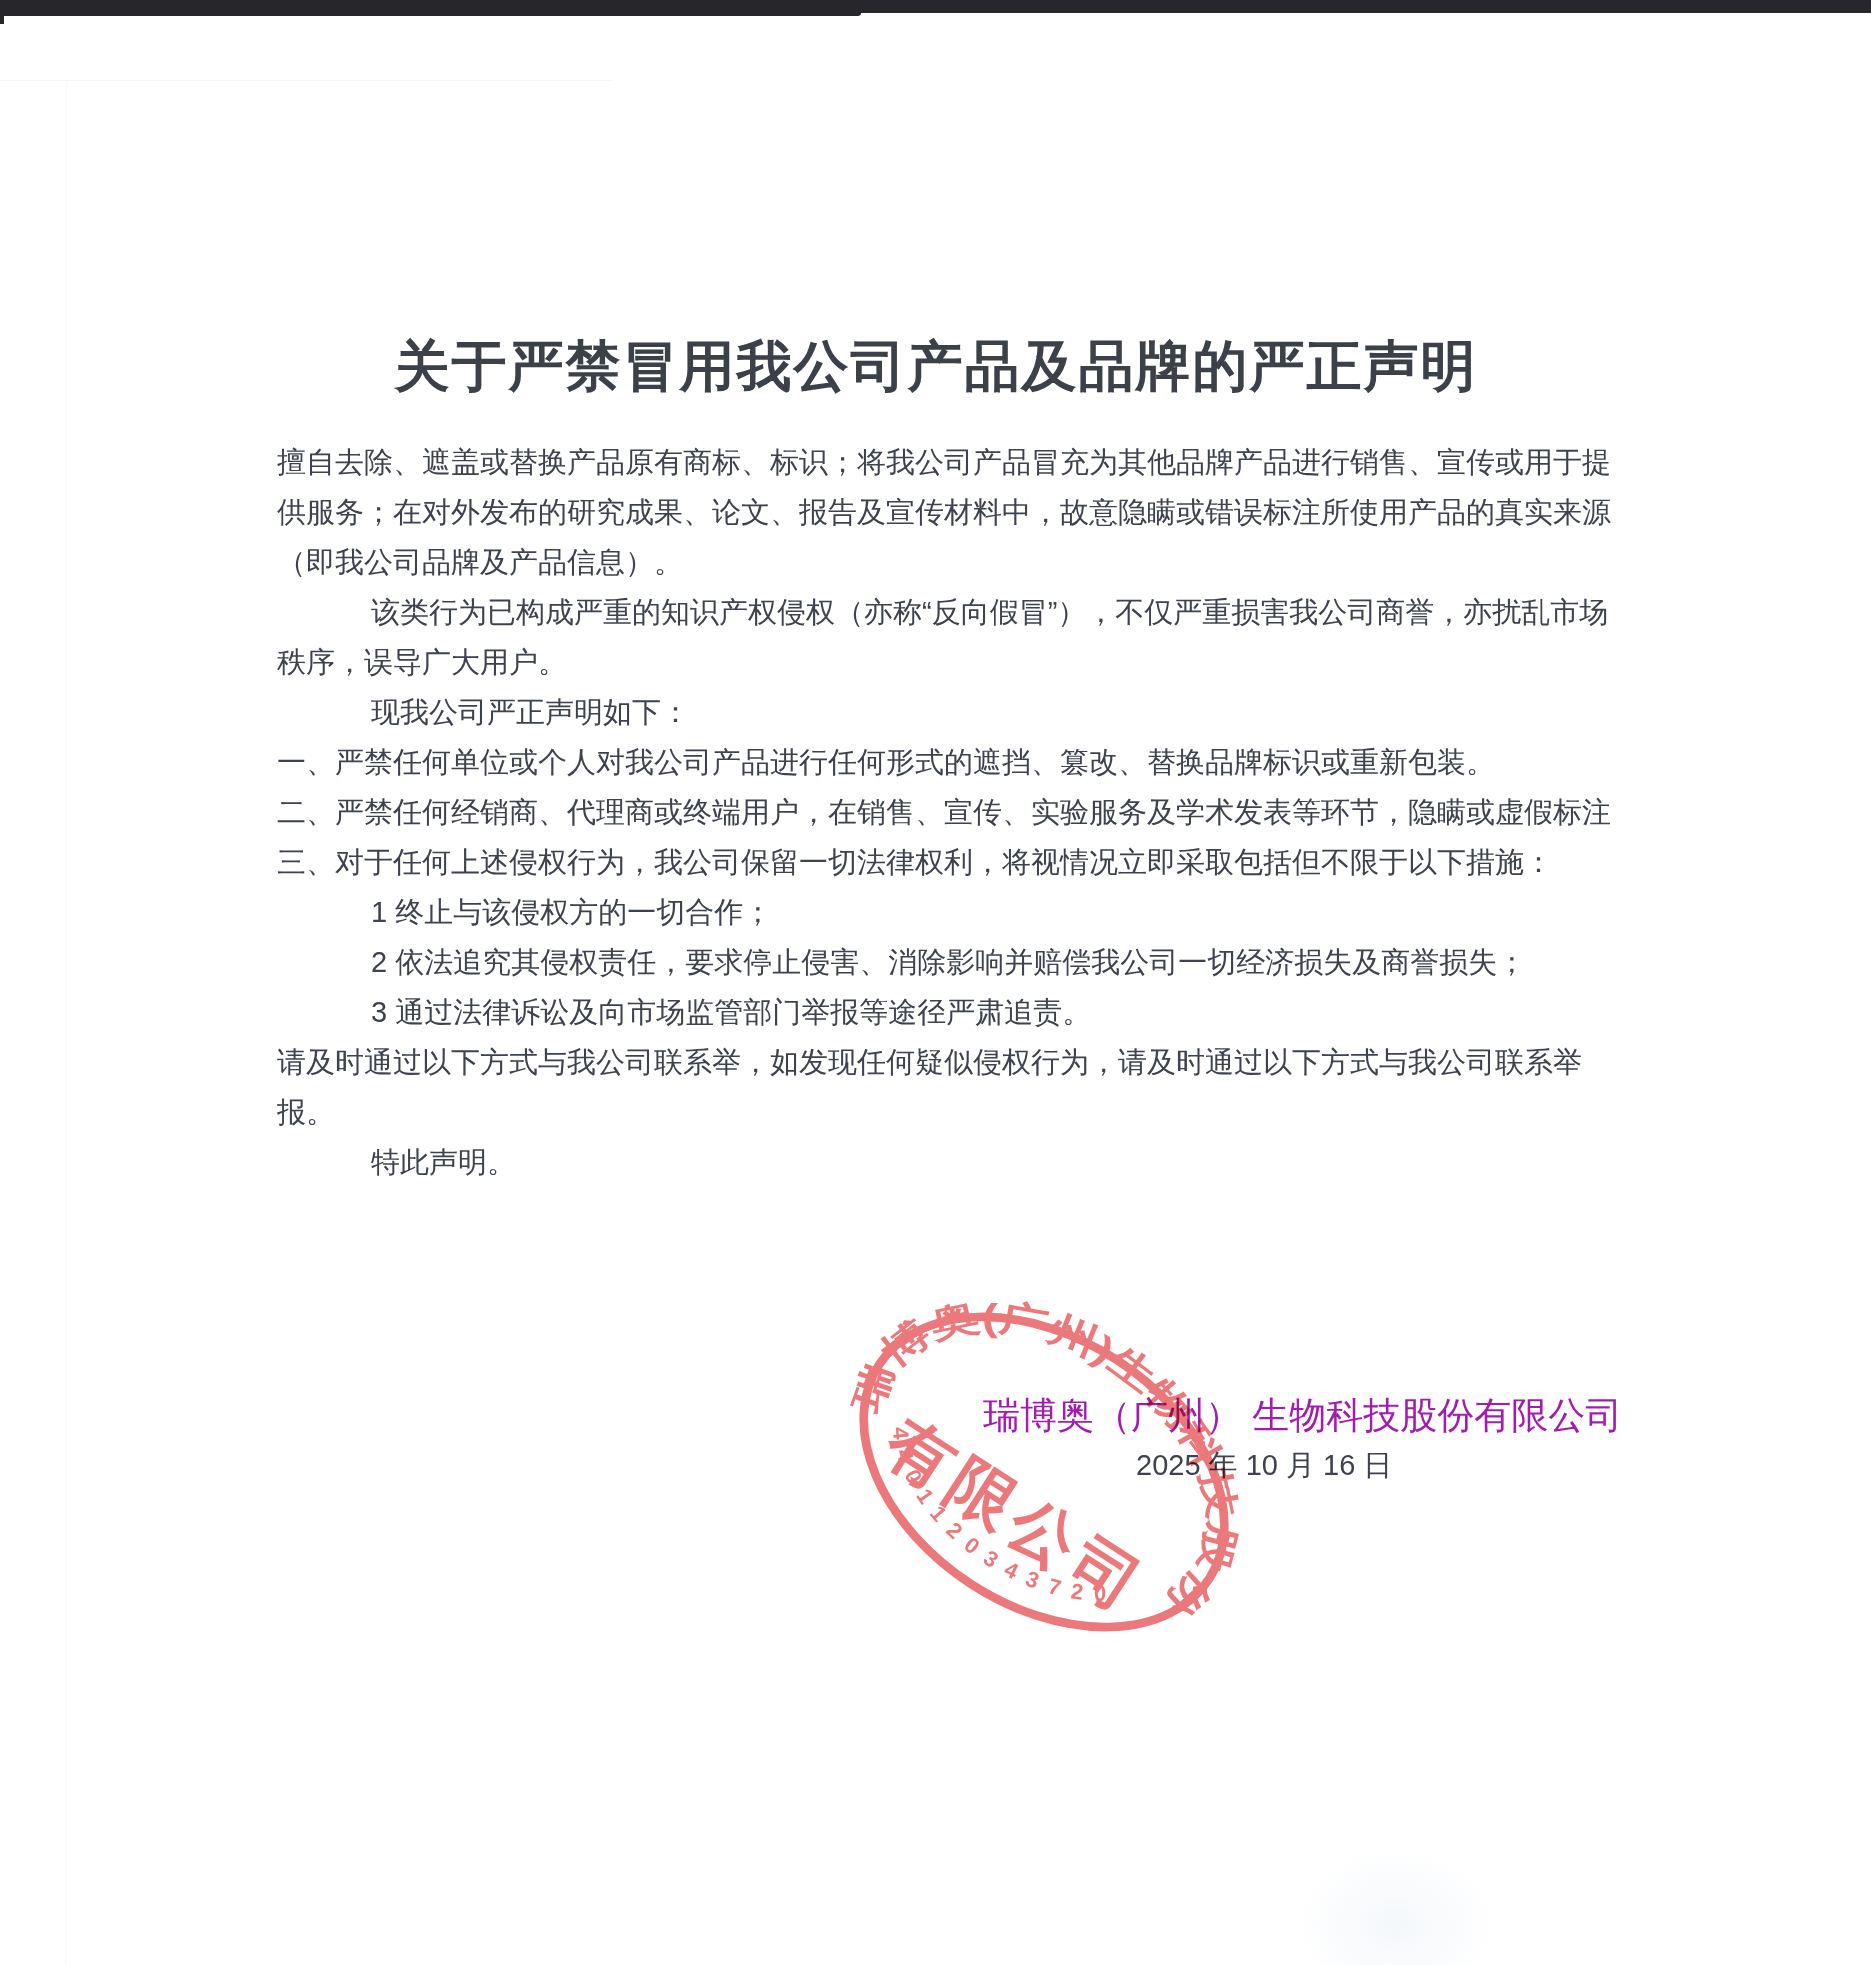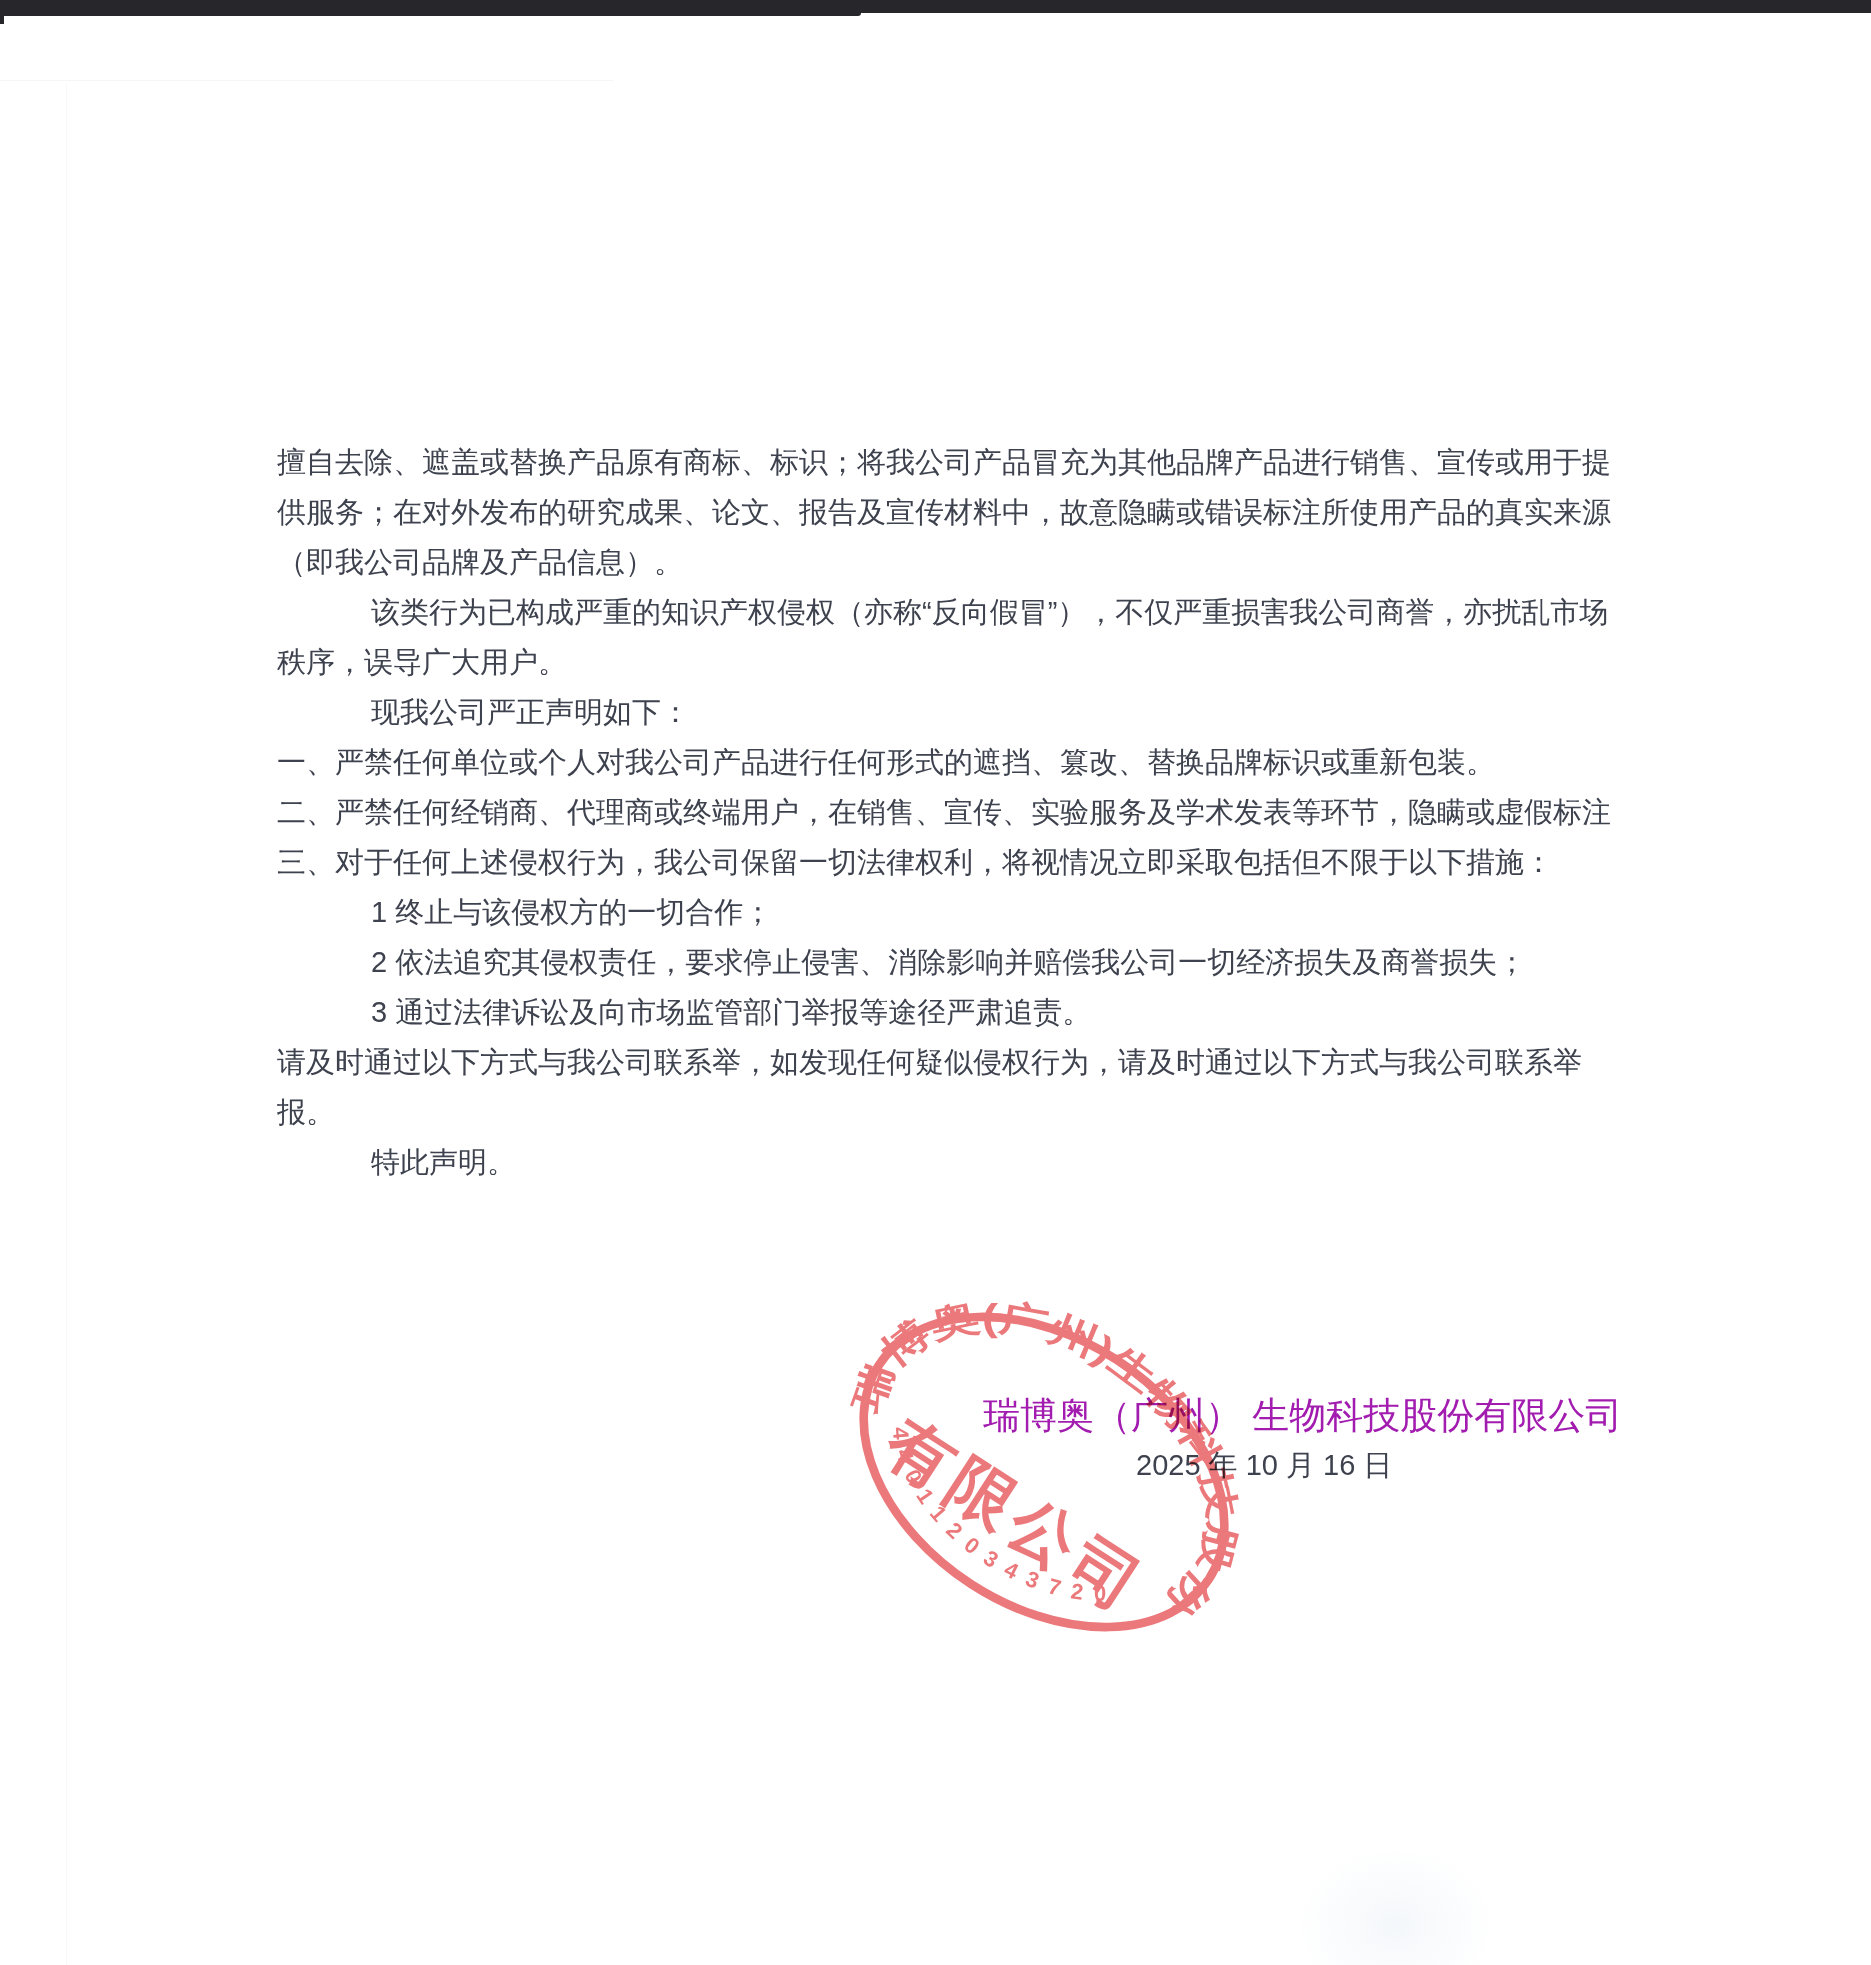--- a/index.html
+++ b/index.html
@@ -77,20 +77,21 @@
 
 <div class="page">
 
   <div class="scan-bar-top"></div>
   <div class="scan-notch-left"></div>
   <div class="scan-line-h"></div>
   <div class="scan-line-v"></div>
 
   <div class="scan-smudge" style="left:1297px;top:1847px;width:197px;height:157px;"></div>
 
+  <h1 class="title">关于严禁冒用我公司产品及品牌的严正声明</h1>
 
   <div class="lines" id="lines">
       <div class="line flush">擅自去除、遮盖或替换产品原有商标、标识；将我公司产品冒充为其他品牌产品进行销售、宣传或用于提</div>
       <div class="line flush">供服务；在对外发布的研究成果、论文、报告及宣传材料中，故意隐瞒或错误标注所使用产品的真实来源</div>
       <div class="line flush">（即我公司品牌及产品信息）。</div>
       <div class="line indent">该类行为已构成严重的知识产权侵权（亦称“反向假冒”），不仅严重损害我公司商誉，亦扰乱市场</div>
       <div class="line flush">秩序，误导广大用户。</div>
       <div class="line indent">现我公司严正声明如下：</div>
       <div class="line flush">一、严禁任何单位或个人对我公司产品进行任何形式的遮挡、篡改、替换品牌标识或重新包装。</div>
       <div class="line flush">二、严禁任何经销商、代理商或终端用户，在销售、宣传、实验服务及学术发表等环节，隐瞒或虚假标注</div>

